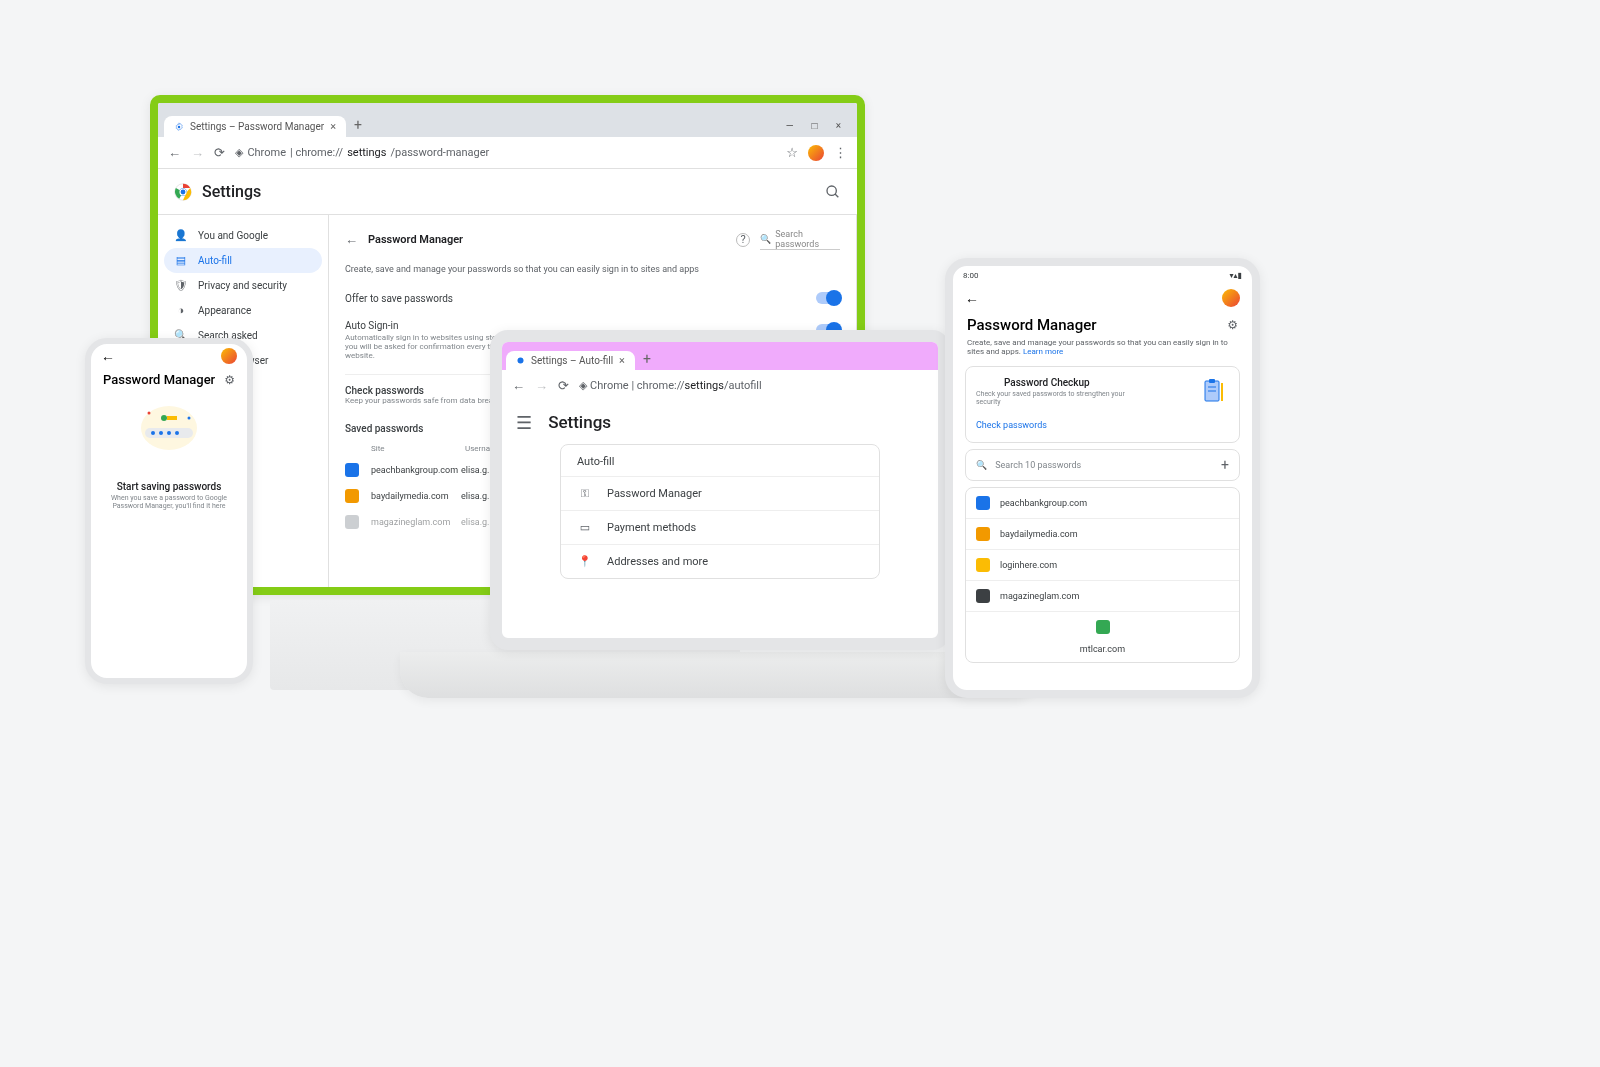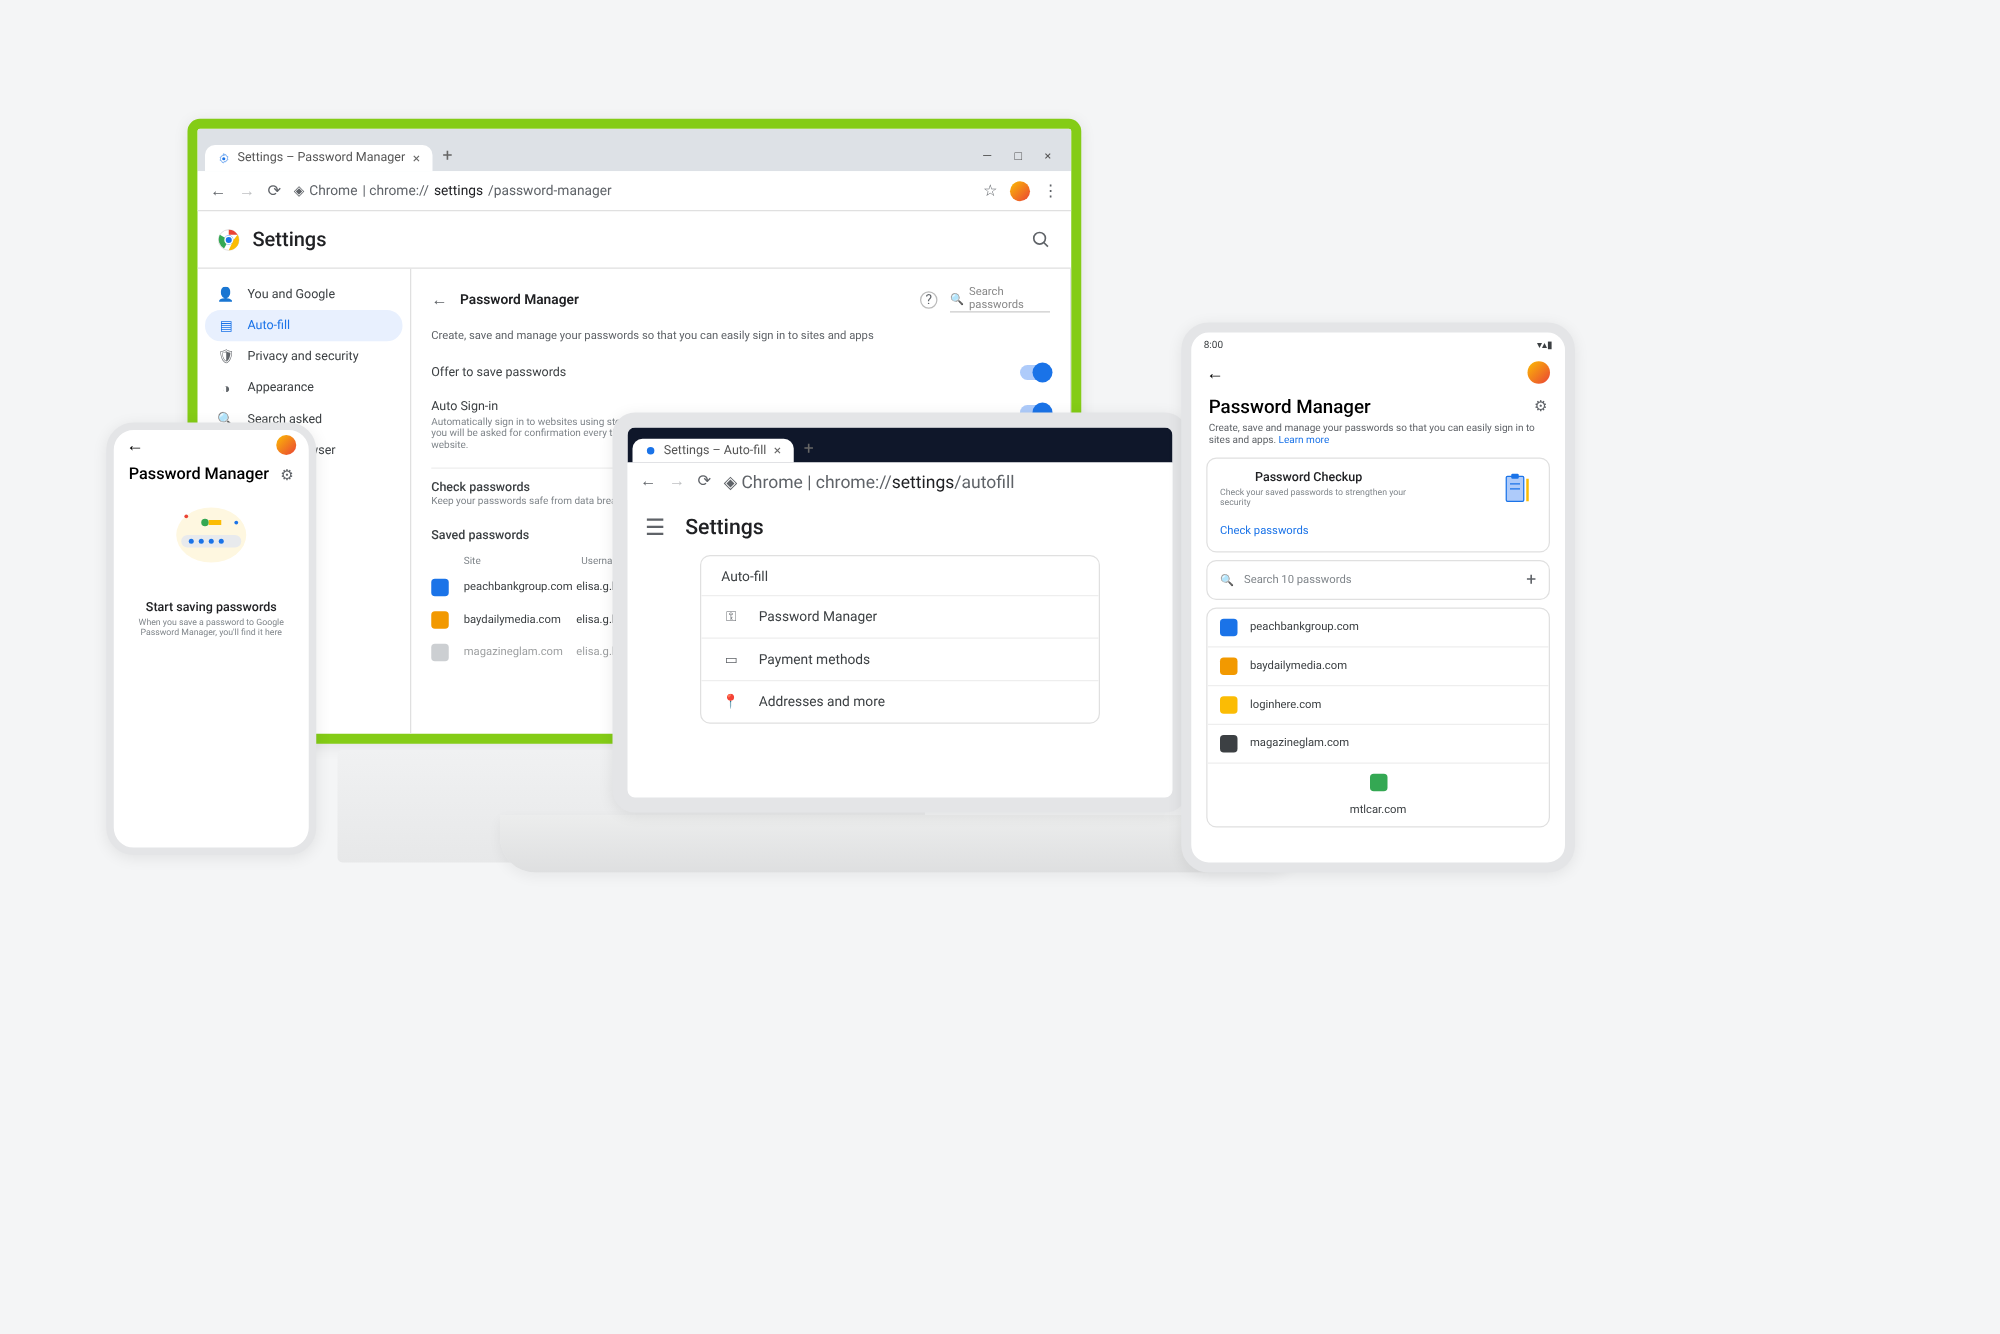--- a/index.html
+++ b/index.html
@@ -42,27 +42,27 @@
   .desktop .tbl-r { display:flex; align-items:center; font-size:9px; color:#3c4043; padding: 6px 0;}
   .desktop .tbl-r .favicon { width:14px; height:14px; border-radius:3px; margin-right:12px;}
   .desktop .tbl-r .site { width: 90px;}
   .fav-blue { background:#1a73e8;}
   .fav-orange { background:#f29900; border-radius:50%;}
   .fav-grey { background:#9aa0a6; border-radius:50%;}
 
   
   .laptop { left: 490px; top: 330px; width: 460px; height: 320px; border: 12px solid #e4e5e7; border-radius: 18px; background:#fff; }
   .laptop-base { position:absolute; left: 400px; top: 652px; width: 640px; height: 46px; background: linear-gradient(#eceded,#dedfe0); border-radius: 0 0 28px 28px; box-shadow: 0 4px 10px rgba(0,0,0,0.05);}
-  .laptop .tabs { background:#0f172a; height:28px; display:flex; align-items:flex-end; padding: 0 4px; text-align: center;}
+  .laptop .tabs { background:#f0abfc; height:28px; display:flex; align-items:flex-end; padding: 0 4px; text-align: center;}
   .laptop .tab { background:#fff; border-radius: 8px 8px 0 0; padding: 3px 10px; font-size:10px; color:#555; display:flex; gap:6px; align-items:center; min-width:120px;}
   .laptop .tab .close { margin-left:auto; color:#666; font-size:11px;}
   .laptop .new-tab { padding: 3px 8px; color:#666; font-size:14px;}
   .laptop .addr { height:30px; display:flex; align-items:center; gap:10px; padding:0 10px; background:#fff;}
   .laptop .addr .ico { color:#5f6368; font-size:13px;}
-  .laptop .addr .url { font-size:14px; color:#5f6368;}
+  .laptop .addr .url { font-size:11px; color:#5f6368;}
   .laptop .addr .url .bold { color:#202124;}
   .laptop .hdr { height:44px; display:flex; align-items:center; gap:16px; padding: 0 14px;}
   .laptop .hdr .menu { font-size:18px; color:#5f6368;}
   .laptop .hdr .title { font-size:17px; font-weight:500; color:#202124;}
   .laptop .card { width: 320px; margin: 0 auto; border:1px solid #e0e0e0; border-radius:8px; overflow:hidden;}
   .laptop .card .hd { font-size:11px; color:#3c4043; padding: 10px 16px 8px;}
   .laptop .card .item { display:flex; align-items:center; gap:14px; padding: 10px 16px; border-top:1px solid #eee; font-size:11px; color:#3c4043;}
   .laptop .card .ico { width:16px; text-align:center; color:#5f6368;}
 
   

